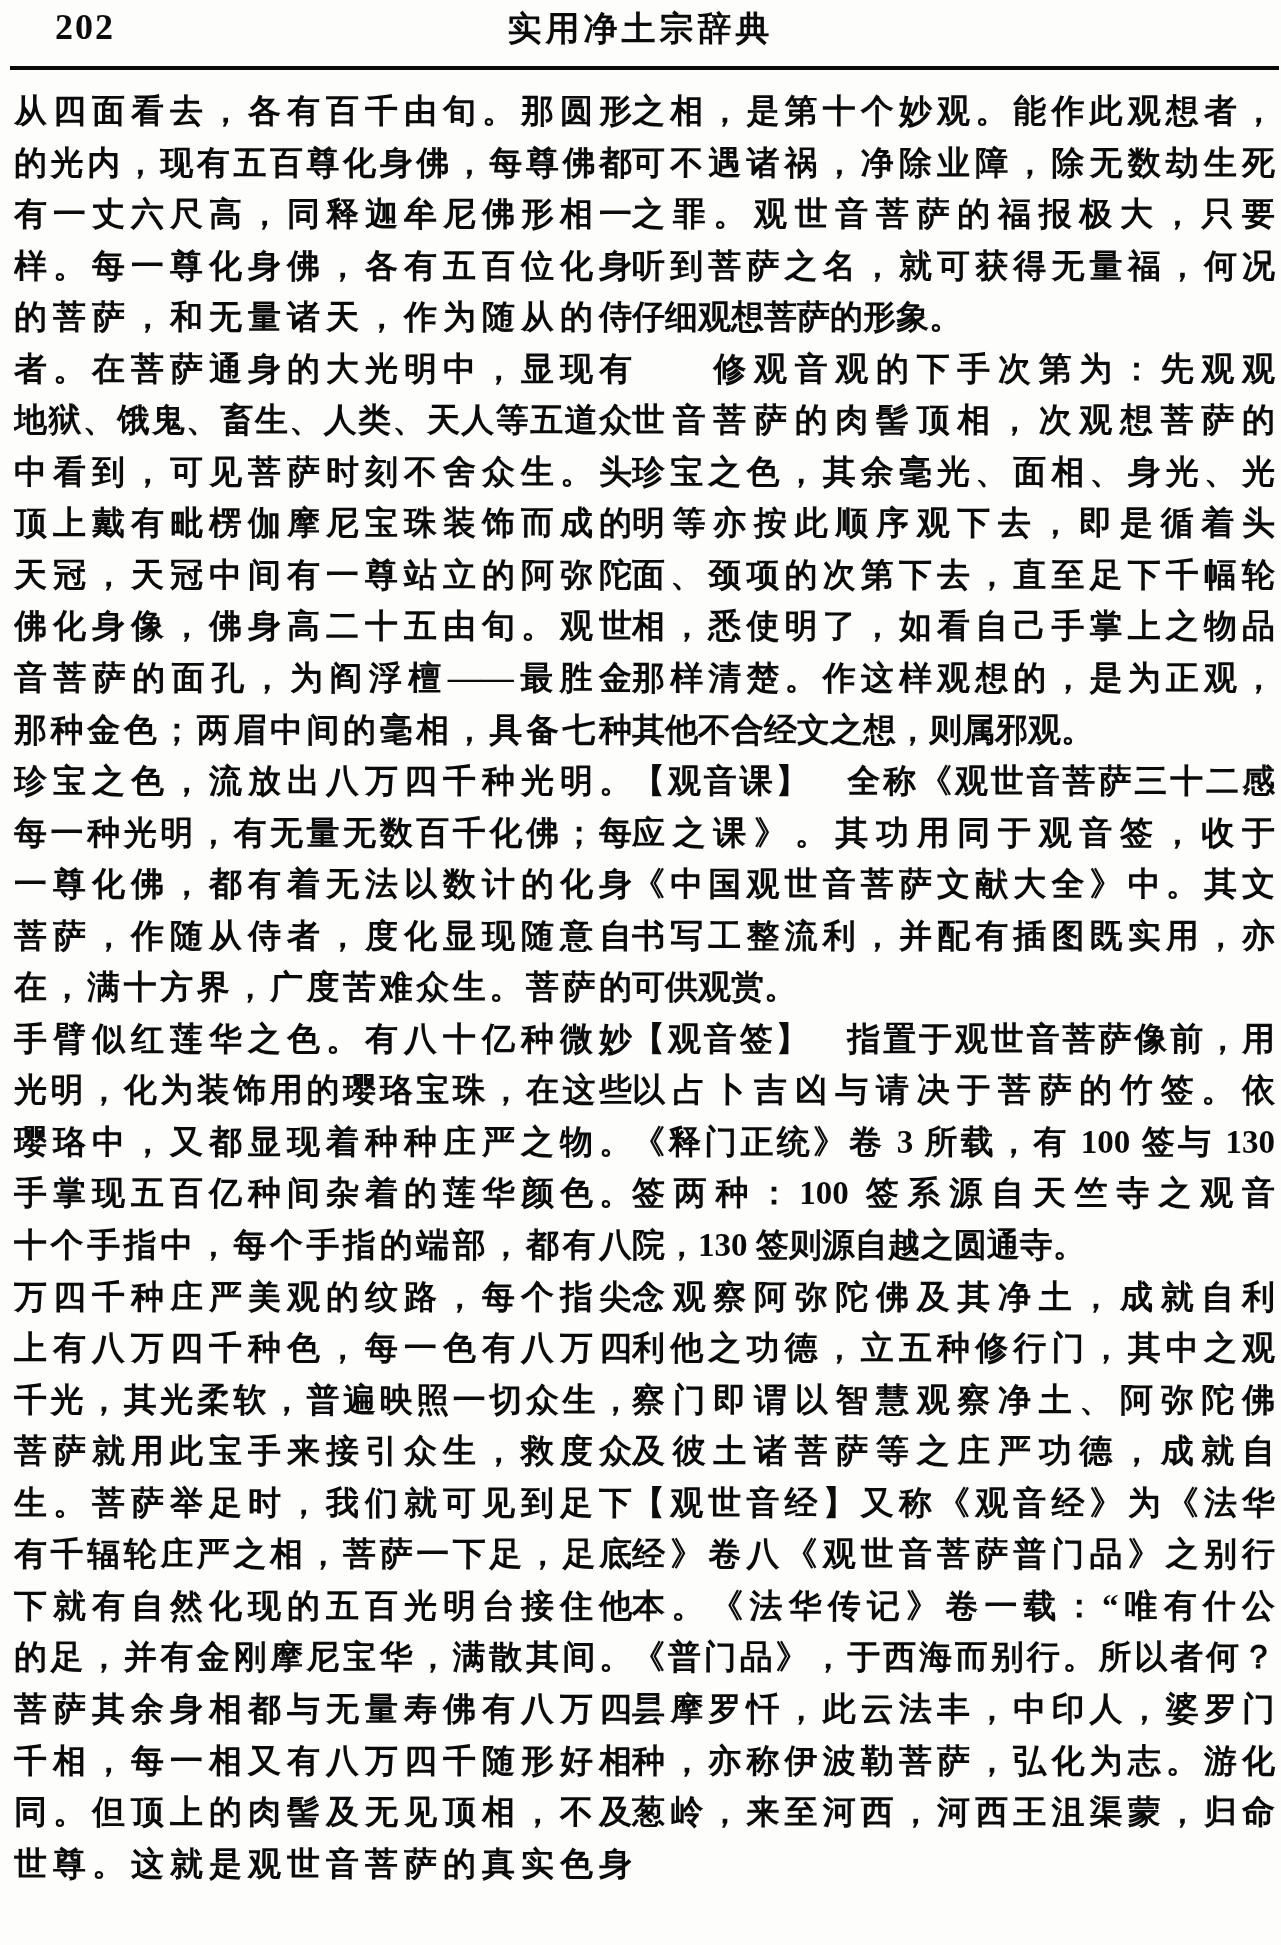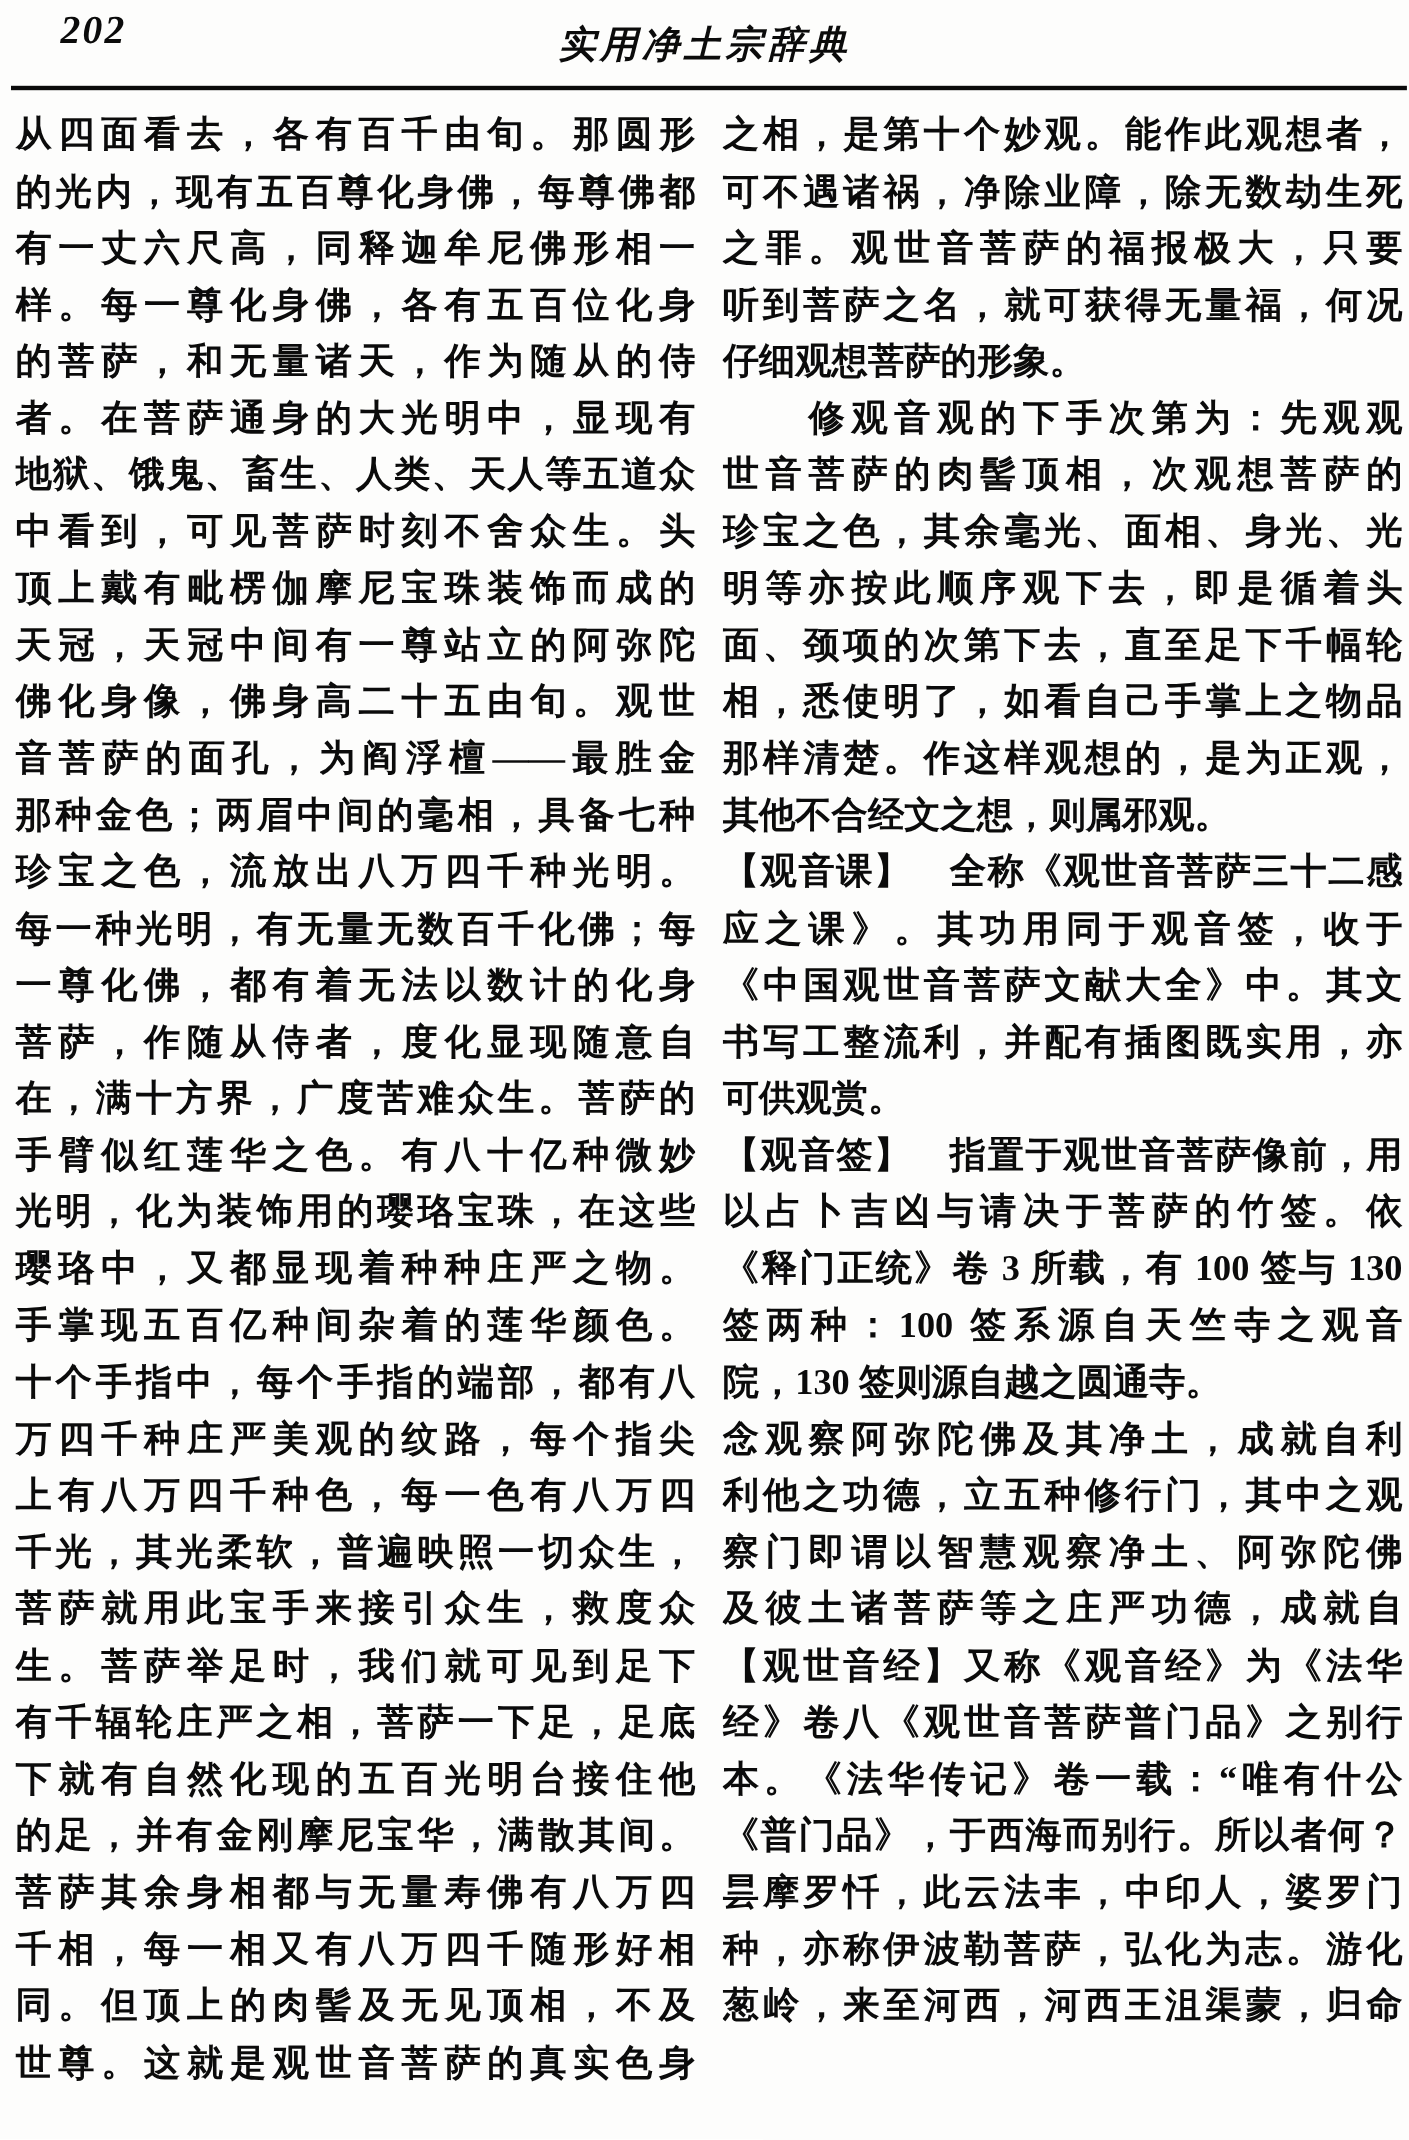--- a/index.html
+++ b/index.html
@@ -13,22 +13,21 @@
     height: 1945px;
     background: #fdfdfc;
     color: #0b0b0b;
     font-family: "Liberation Serif", "DejaVu Serif", serif;
     overflow: hidden;
     box-sizing: border-box;
   }
   .header {
     position: relative;
     height: 58px;
-    padding-top: 18px;
-    font-style: italic;
+    padding-top: 6px;
   }
   .pagenum {
     position: absolute;
     left: 55px;
     top: 6px;
     font-size: 36px;
     font-weight: 700;
     letter-spacing: 2px;
   }
   .title {
@@ -40,21 +39,20 @@
   }
   .rule {
     height: 0;
     border-top: 4px solid #0b0b0b;
     margin: 2px 2px 0 10px;
   }
   .body {
     display: flex;
     padding: 16px 6px 0 14px;
     box-sizing: border-box;
-    gap: 25px;
   }
   .col {
     width: 618px;
     flex: 0 0 auto;
   }
   .col.right {
     flex: 1 1 auto;
     width: auto;
   }
   .line {

